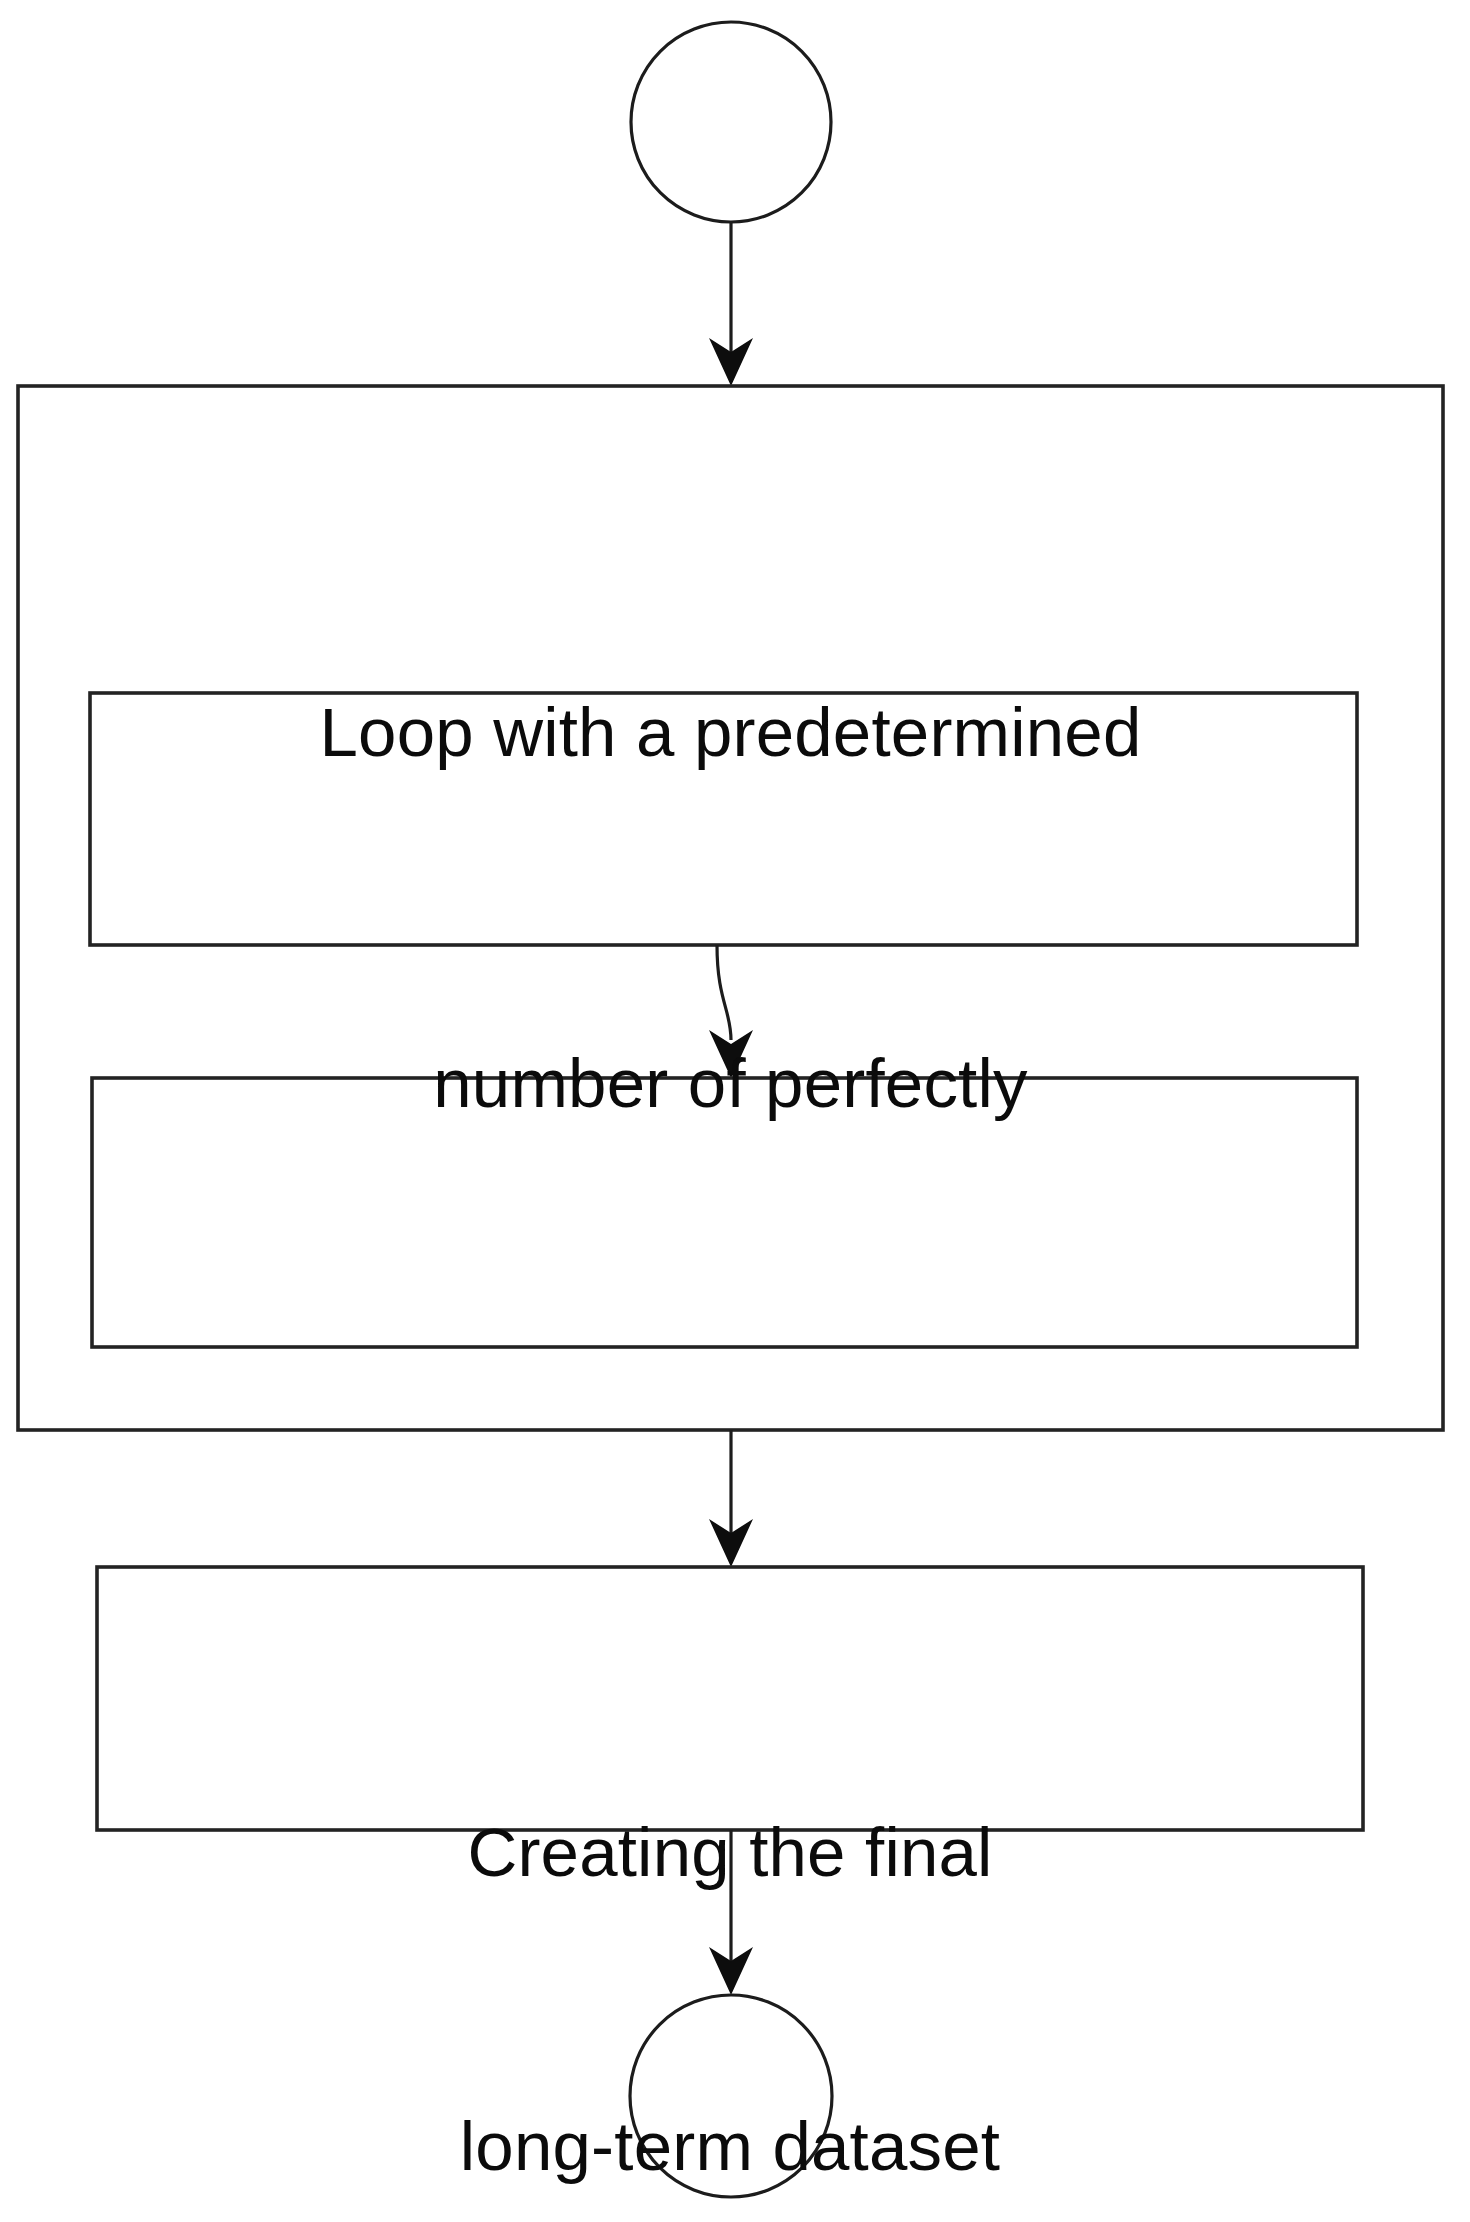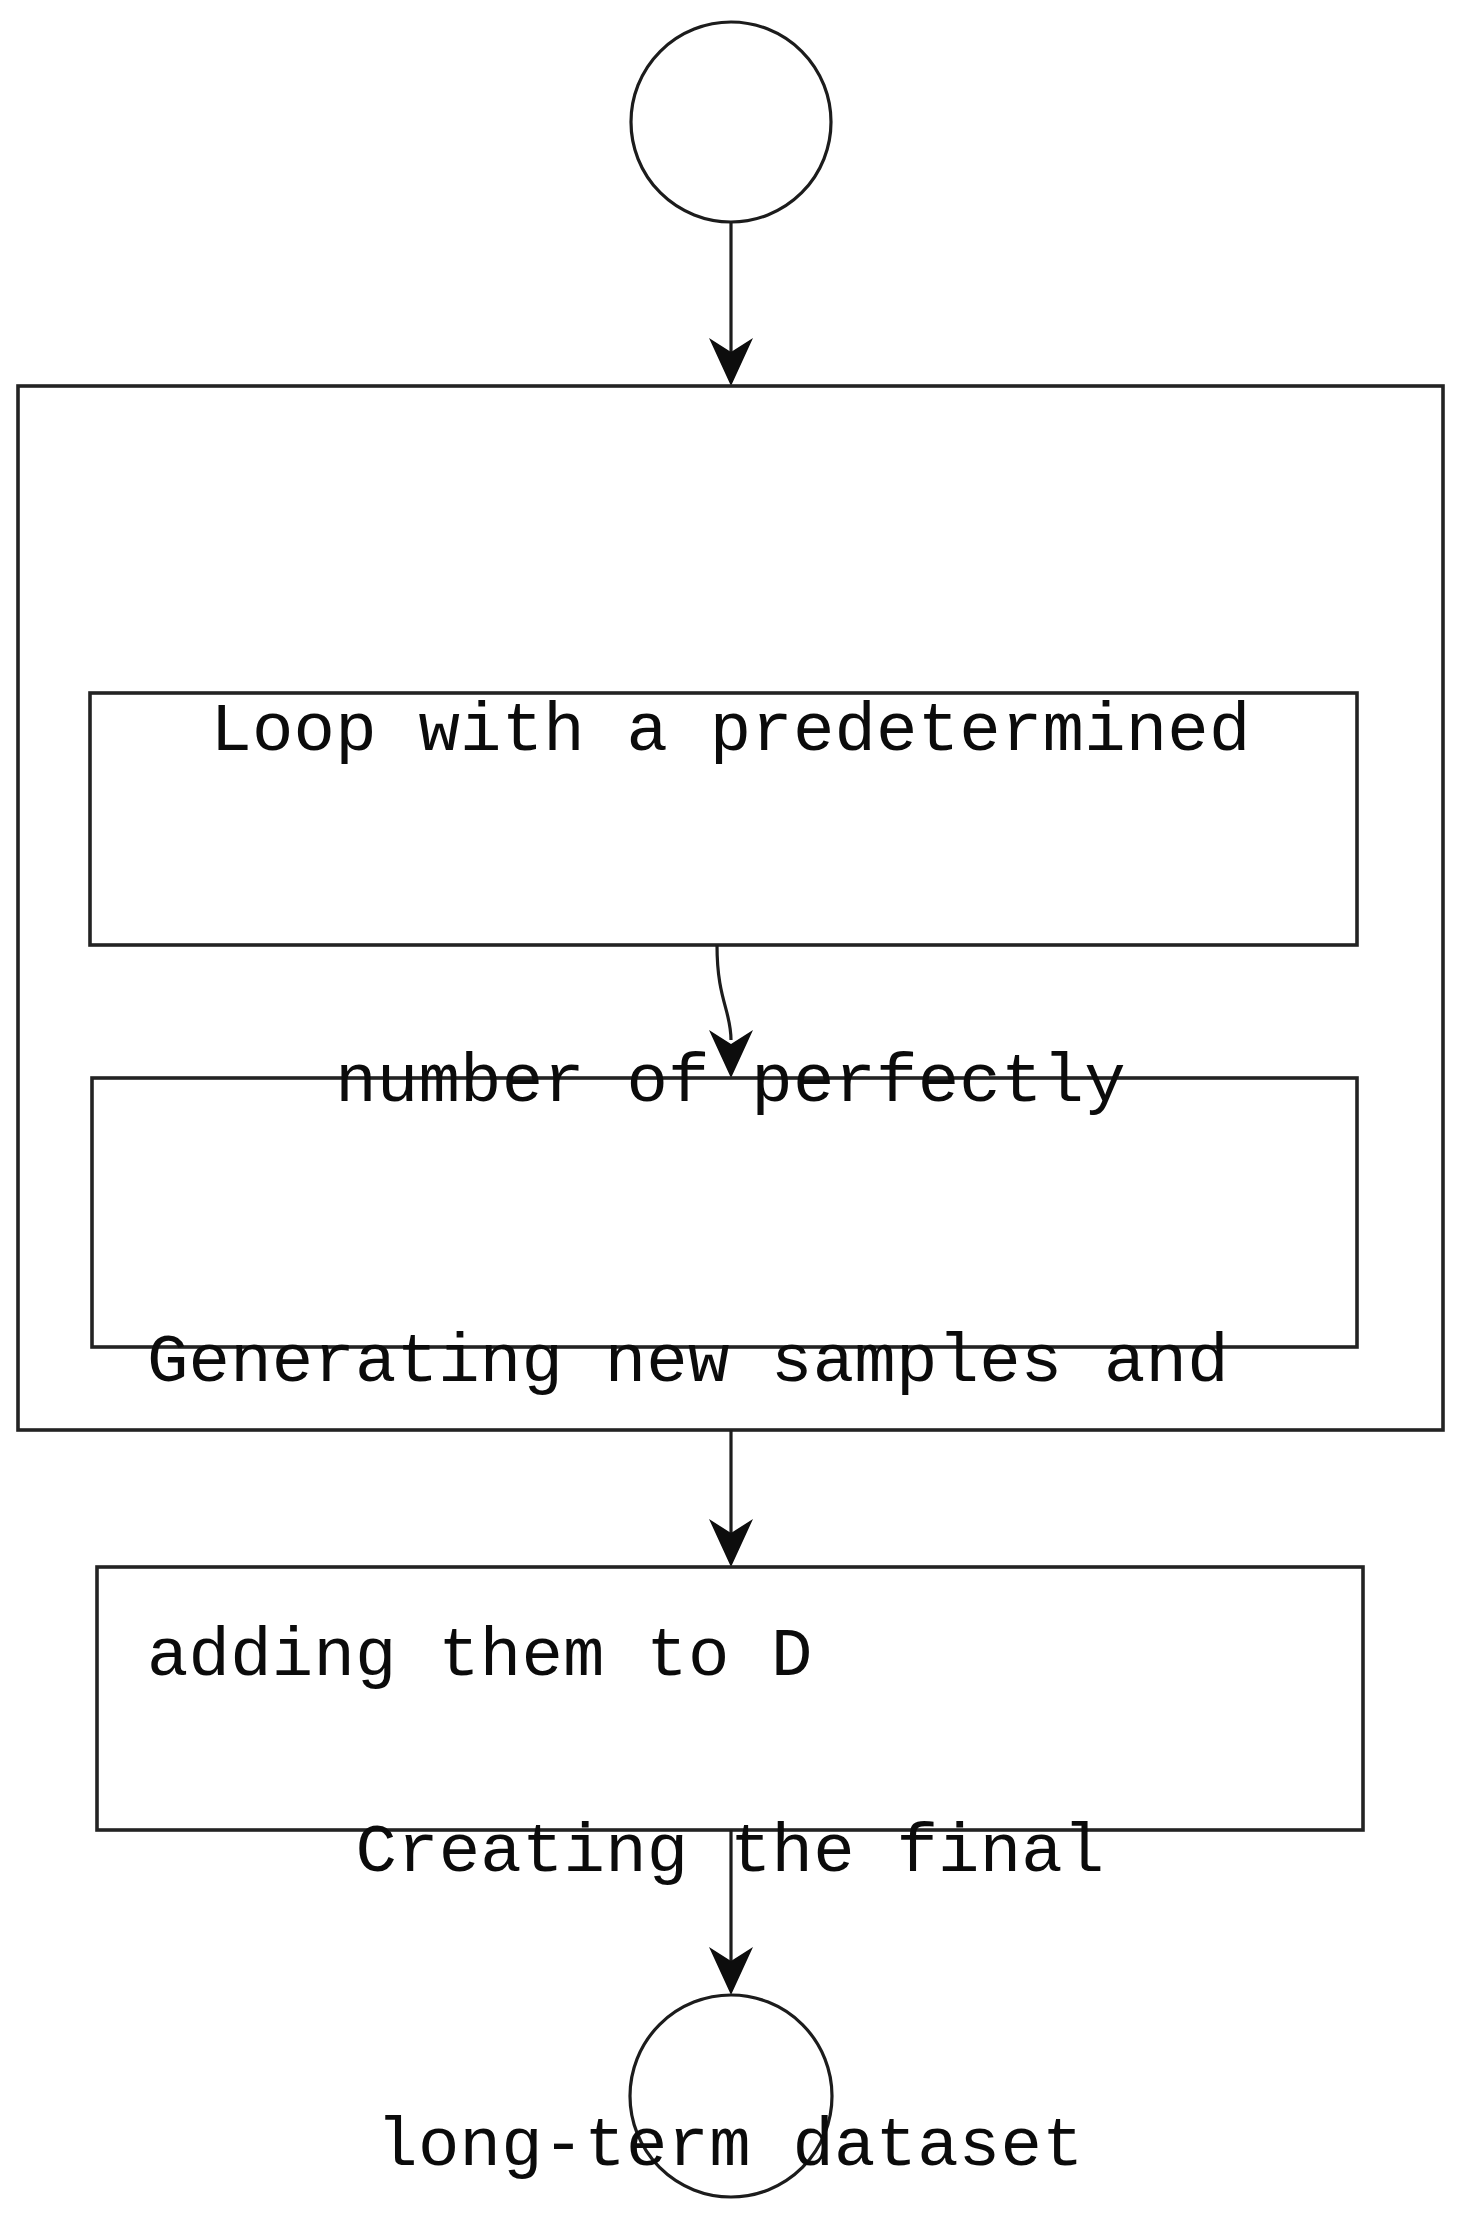--- a/index.html
+++ b/index.html
@@ -37,21 +37,21 @@
     stroke-width: 3.2;
     fill: none;
   }
   .arrowhead {
     fill: #0d0d0d;
     stroke: none;
   }
   .txt {
     position: absolute;
     color: #0b0b0b;
-    font-family: Liberation Mono, monospace;
+    font-family: Liberation Sans, sans-serif;
     font-weight: 400;
     white-space: pre;
     line-height: 117px;
     letter-spacing: 0.2px;
   }
   .txt-loop-title {
     left: 18px;
     top: 440px;
     width: 1425px;
     text-align: center;
@@ -125,23 +125,19 @@
   </svg>
 
   <div class="txt txt-loop-title">
     <span class="txt-line">Loop with a predetermined</span>
     <span class="txt-line">number of perfectly</span>
   </div>
 
   <div class="txt txt-box1">
   </div>
 
-  <div class="txt txt-box2">
-    <span class="txt-line">Generating new samples and</span>
-    <span class="txt-line">adding them to D</span>
-  </div>
 
   <div class="txt txt-final">
     <span class="txt-line">Creating the final</span>
     <span class="txt-line">long-term dataset</span>
   </div>
 
 </div>
 
 </body></html>

